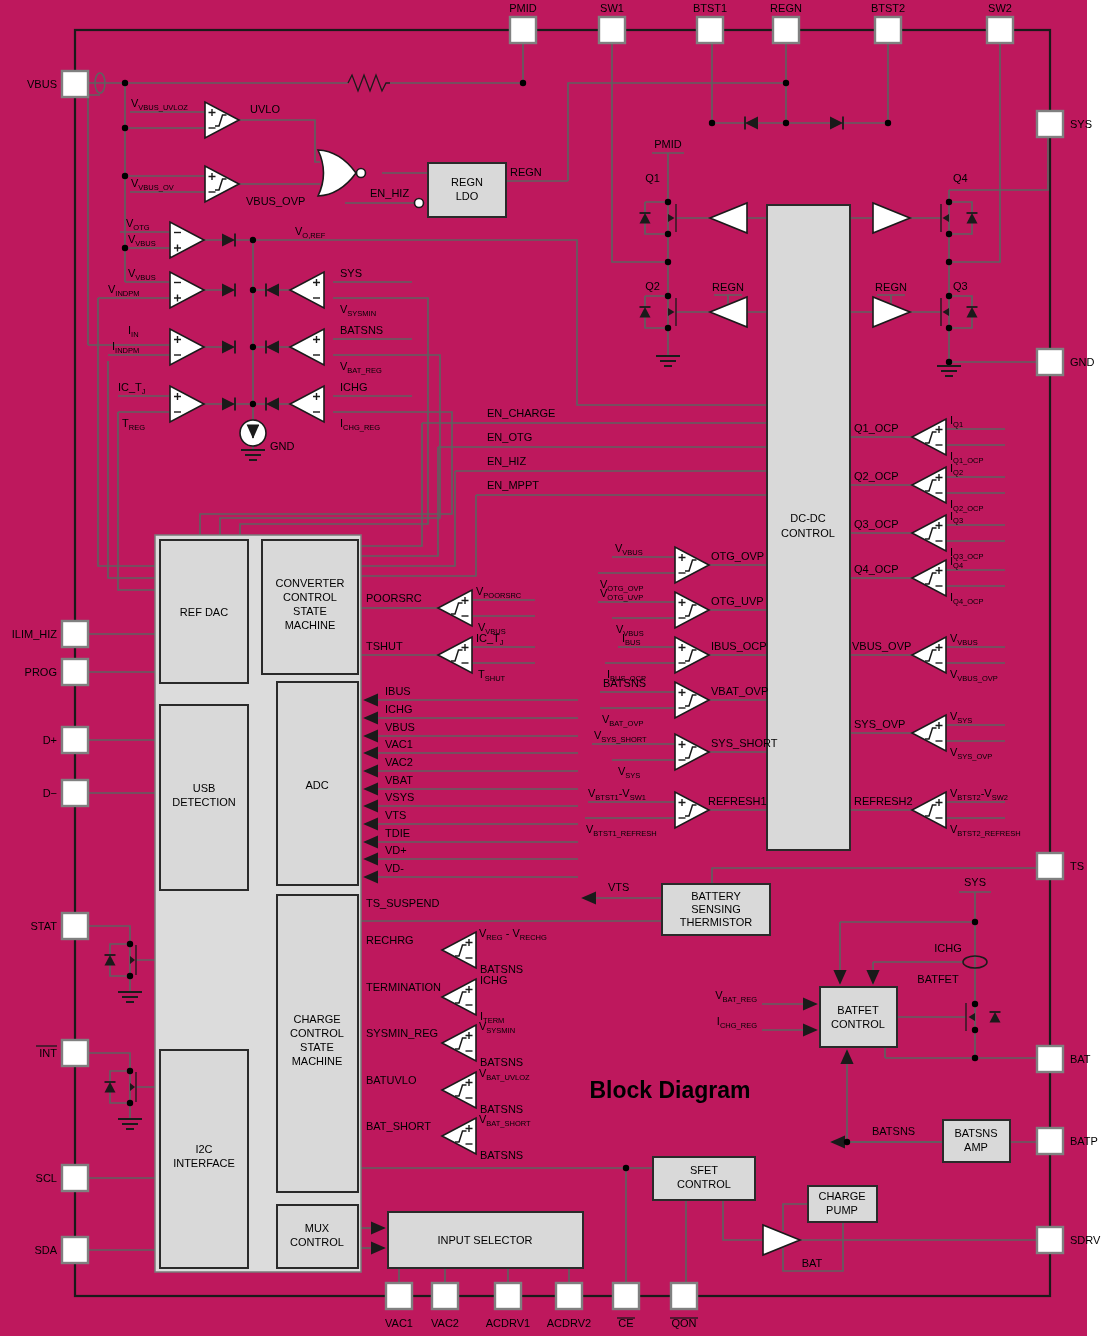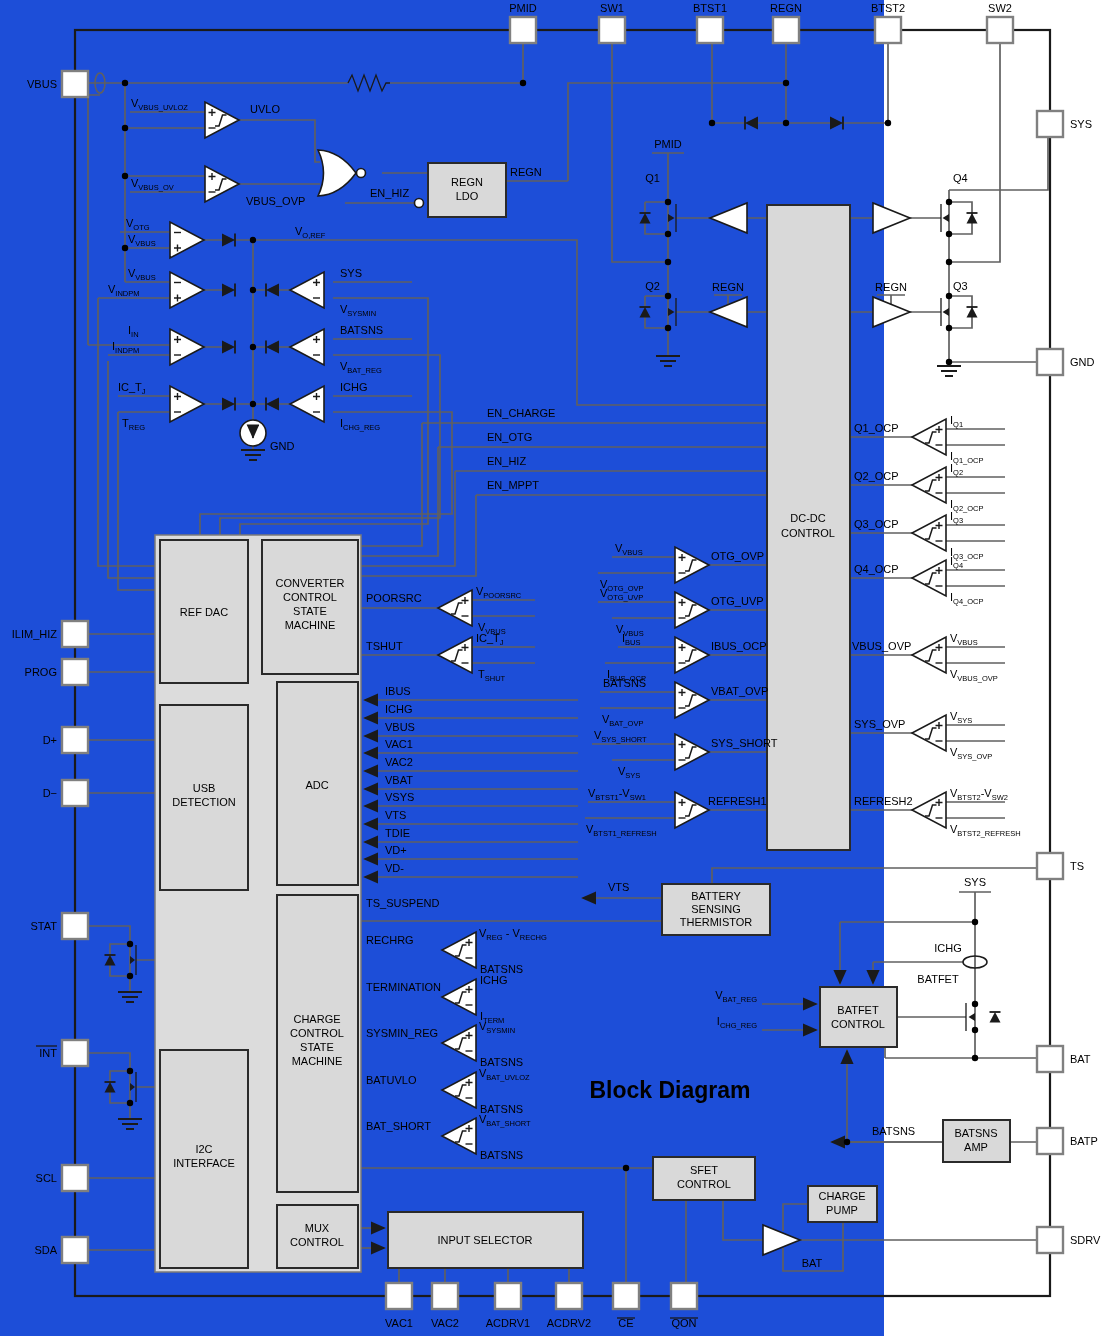--- a/index.html
+++ b/index.html
@@ -1,16 +1,16 @@
 <!DOCTYPE html>
 <html><head>
 <meta charset="utf-8">
 <style>
   html,body{margin:0;padding:0;background:#fff}
-  #stage{width:884px;height:1336px;position:relative;background:#1d4ed8}
+  #stage{width:1087px;height:1336px;position:relative;background:#be185d}
   svg text{font-family:"Liberation Sans","DejaVu Sans",sans-serif;font-size:11px;fill:#000}
   svg .s{font-size:7.5px}
   svg .ttl{font-size:23px;font-weight:bold}
   .w{stroke:#606060;stroke-width:1.7;fill:none}
   .wb{stroke:#1a1a1a;stroke-width:1.3;fill:none}
   .blk{fill:#d9d9d9;stroke:#2a2a2a;stroke-width:2}
   .cont{fill:#dcdcdc;stroke:#7a7a7a;stroke-width:1.5}
   .pin{fill:#fff;stroke:#808080;stroke-width:2.4}
   .dot{fill:#000;stroke:none}
   .anch-e{text-anchor:end}.anch-m{text-anchor:middle}

